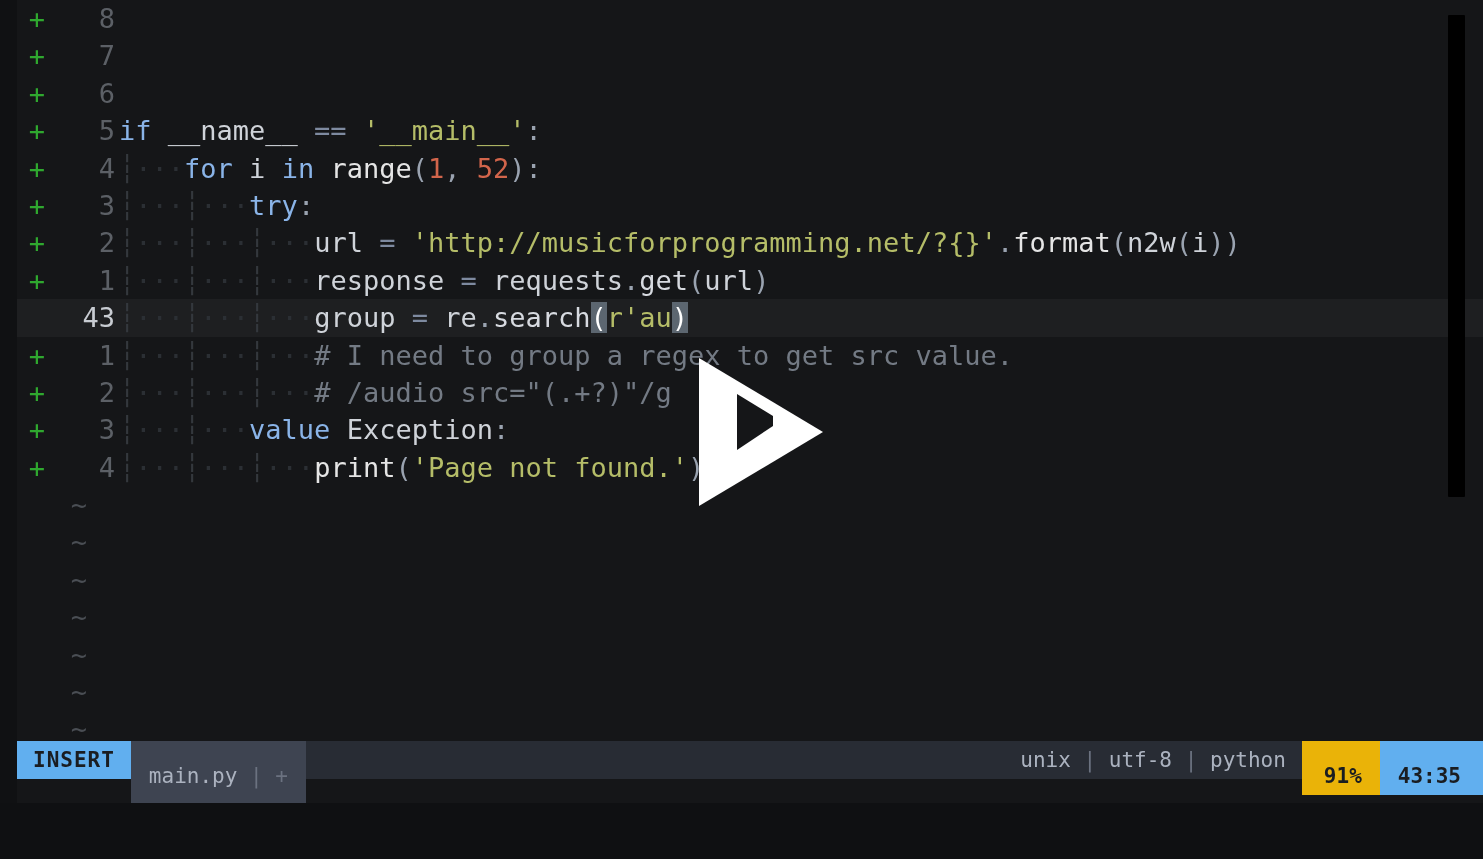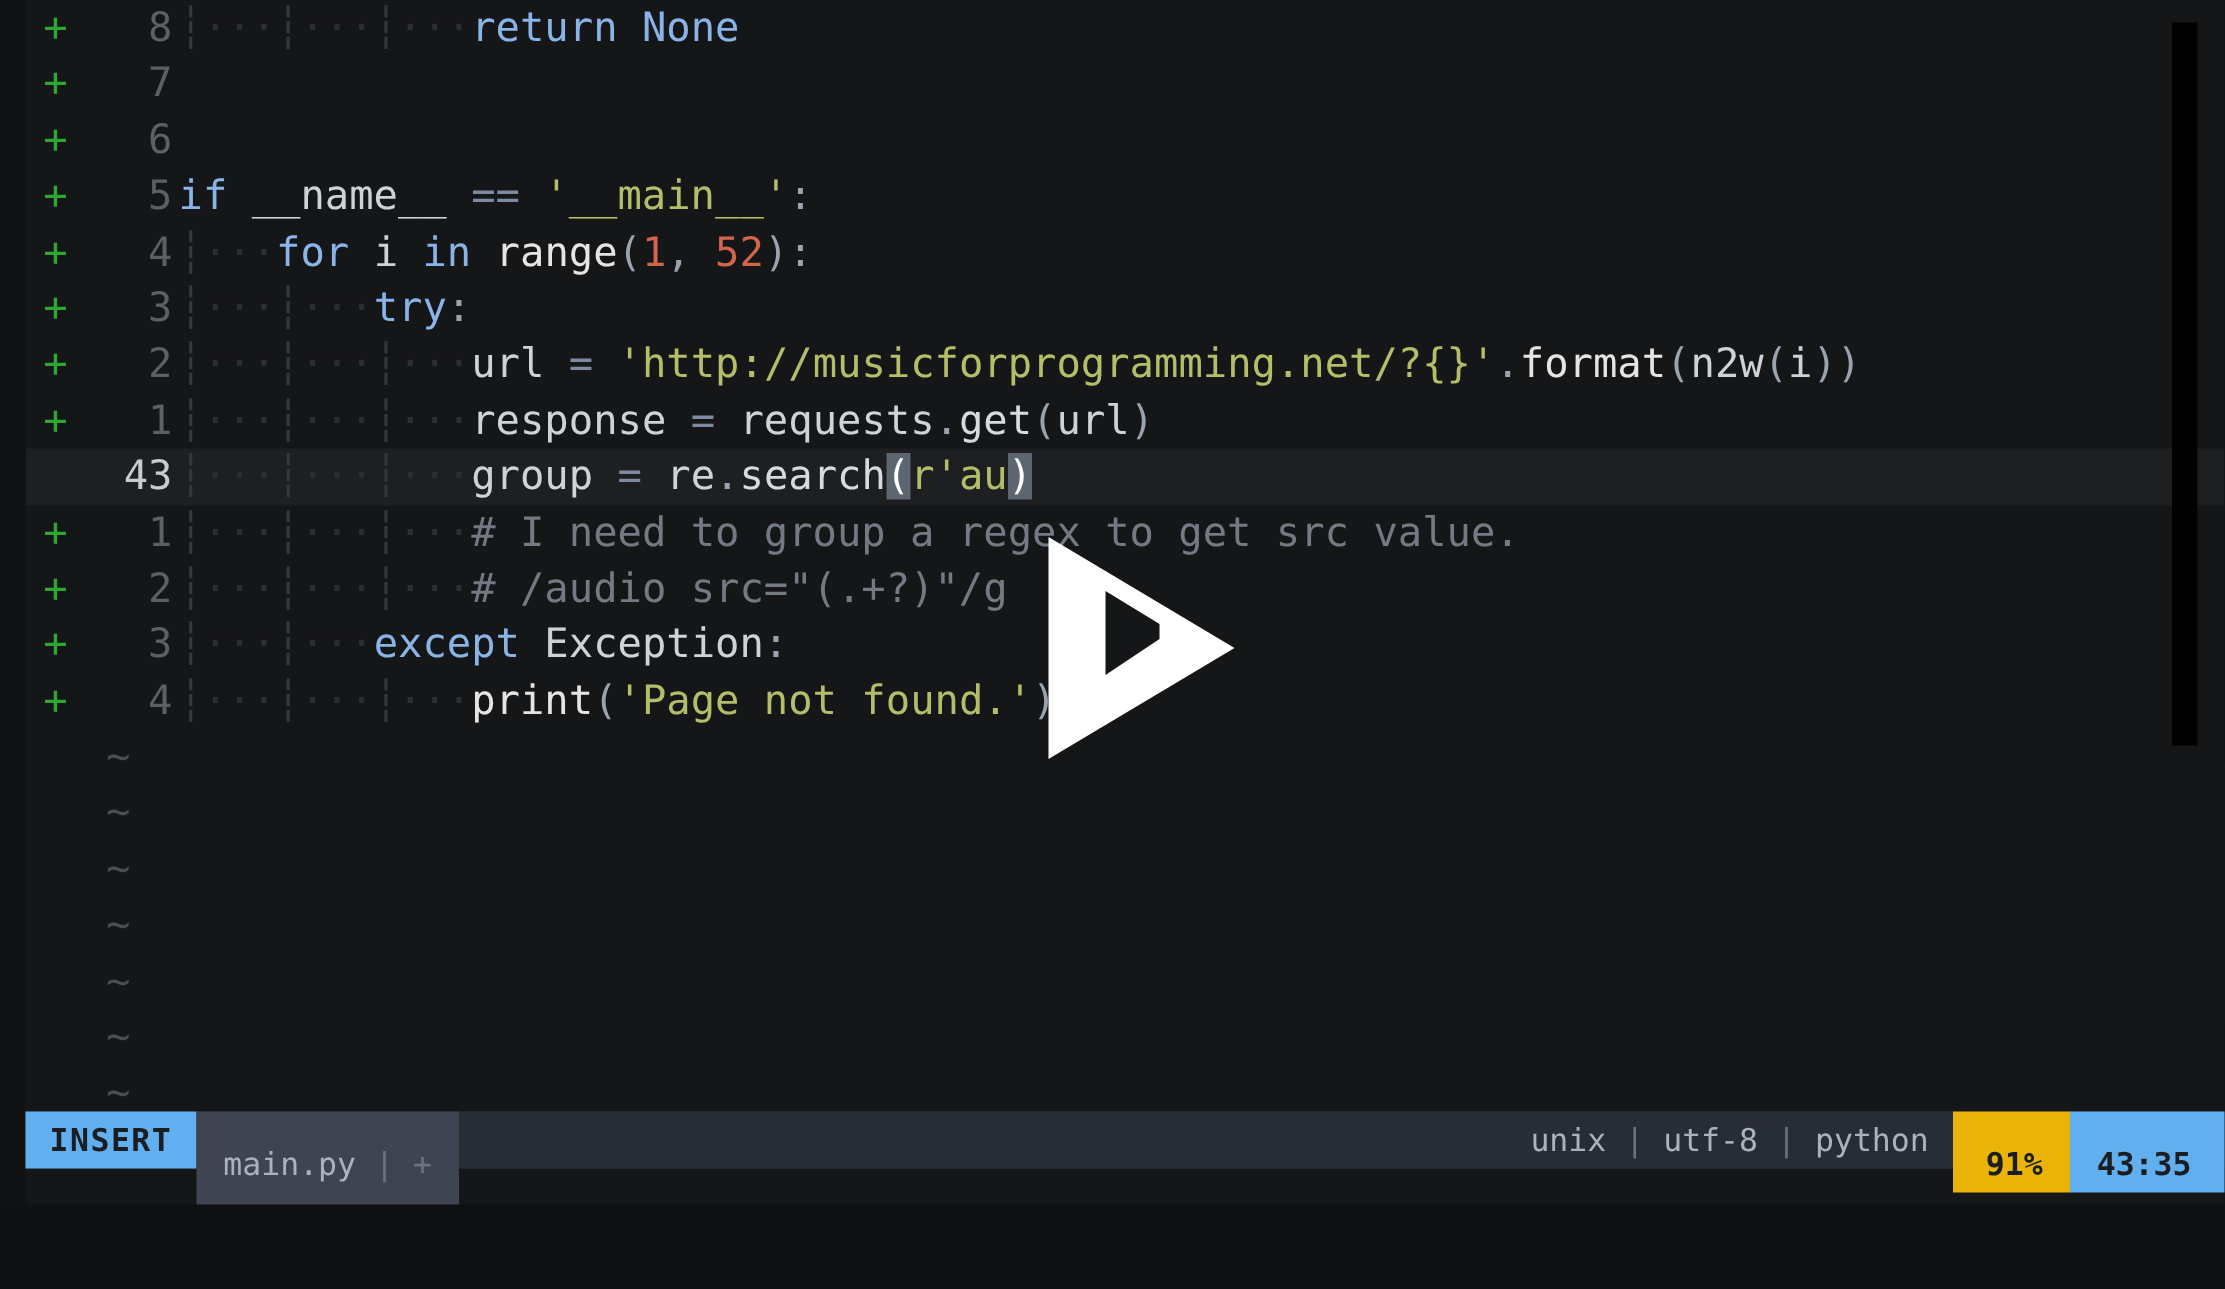--- a/index.html
+++ b/index.html
@@ -208,32 +208,32 @@
 </style>
 </head>
 <body>
 
 <div id="app">
 
   <div class="left-rail"></div>
 
   <div id="editor">
     <div id="lines-host">
-        <div class="line"><span class="gutter-sign">+</span><span class="gutter-num">8</span><span class="code"><span class="ig">┆</span><span class="dots">···</span><span class="ig">┆</span><span class="dots">···</span><span class="ig">┆</span><span class="dots">···</span><span class="kw">return</span><span class=""> </span><span class="builtin">None</span></span></div>
+        <div class="line"><span class="gutter-sign">+</span><span class="gutter-num">8</span></div>
         <div class="line"><span class="gutter-sign">+</span><span class="gutter-num">7</span><span class="code"></span></div>
         <div class="line"><span class="gutter-sign">+</span><span class="gutter-num">6</span><span class="code"></span></div>
         <div class="line"><span class="gutter-sign">+</span><span class="gutter-num">5</span><span class="code"><span class="kw">if</span><span class=""> </span><span class="ident">__name__</span><span class=""> </span><span class="op">==</span><span class=""> </span><span class="str">'__main__'</span><span class="punct">:</span></span></div>
         <div class="line"><span class="gutter-sign">+</span><span class="gutter-num">4</span><span class="code"><span class="ig">┆</span><span class="dots">···</span><span class="kw">for</span><span class=""> </span><span class="ident">i</span><span class=""> </span><span class="kw">in</span><span class=""> </span><span class="fn">range</span><span class="punct">(</span><span class="num">1</span><span class="punct">, </span><span class="num">52</span><span class="punct">):</span></span></div>
         <div class="line"><span class="gutter-sign">+</span><span class="gutter-num">3</span><span class="code"><span class="ig">┆</span><span class="dots">···</span><span class="ig">┆</span><span class="dots">···</span><span class="kw">try</span><span class="punct">:</span></span></div>
         <div class="line"><span class="gutter-sign">+</span><span class="gutter-num">2</span><span class="code"><span class="ig">┆</span><span class="dots">···</span><span class="ig">┆</span><span class="dots">···</span><span class="ig">┆</span><span class="dots">···</span><span class="ident">url</span><span class=""> </span><span class="op">=</span><span class=""> </span><span class="str">'http://musicforprogramming.net/?{}'</span><span class="punct">.</span><span class="fn">format</span><span class="punct">(</span><span class="ident">n2w</span><span class="punct">(</span><span class="ident">i</span><span class="punct">))</span></span></div>
         <div class="line"><span class="gutter-sign">+</span><span class="gutter-num">1</span><span class="code"><span class="ig">┆</span><span class="dots">···</span><span class="ig">┆</span><span class="dots">···</span><span class="ig">┆</span><span class="dots">···</span><span class="ident">response</span><span class=""> </span><span class="op">=</span><span class=""> </span><span class="ident">requests</span><span class="punct">.</span><span class="attr">get</span><span class="punct">(</span><span class="ident">url</span><span class="punct">)</span></span></div>
         <div class="line current"><span class="gutter-sign"></span><span class="gutter-num">43</span><span class="code"><span class="ig">┆</span><span class="dots">···</span><span class="ig">┆</span><span class="dots">···</span><span class="ig">┆</span><span class="dots">···</span><span class="ident">group</span><span class=""> </span><span class="op">=</span><span class=""> </span><span class="ident">re</span><span class="punct">.</span><span class="attr">search</span><span class="match">(</span><span class="str">r'au</span><span class="match">)</span></span></div>
         <div class="line"><span class="gutter-sign">+</span><span class="gutter-num">1</span><span class="code"><span class="ig">┆</span><span class="dots">···</span><span class="ig">┆</span><span class="dots">···</span><span class="ig">┆</span><span class="dots">···</span><span class="comment"># I need to group a regex to get src value.</span></span></div>
         <div class="line"><span class="gutter-sign">+</span><span class="gutter-num">2</span><span class="code"><span class="ig">┆</span><span class="dots">···</span><span class="ig">┆</span><span class="dots">···</span><span class="ig">┆</span><span class="dots">···</span><span class="comment"># /audio src="(.+?)"/g</span></span></div>
-        <div class="line"><span class="gutter-sign">+</span><span class="gutter-num">3</span><span class="code"><span class="ig">┆</span><span class="dots">···</span><span class="ig">┆</span><span class="dots">···</span><span class="kw">except</span><span class=""> </span><span class="exc">Exception</span><span class="punct">:</span></span></div>
+        <div class="line"><span class="gutter-sign">+</span><span class="gutter-num">3</span><span class="code"><span class="ig">┆</span><span class="dots">···</span><span class="ig">┆</span><span class="dots">···</span><span class="kw">value</span><span class=""> </span><span class="exc">Exception</span><span class="punct">:</span></span></div>
         <div class="line"><span class="gutter-sign">+</span><span class="gutter-num">4</span><span class="code"><span class="ig">┆</span><span class="dots">···</span><span class="ig">┆</span><span class="dots">···</span><span class="ig">┆</span><span class="dots">···</span><span class="fn">print</span><span class="punct">(</span><span class="str">'Page not found.'</span><span class="punct">)</span></span></div>
       </div>
     <div id="tilde-host">
         <div class="tilde-row"><span class="tilde">~</span></div>
         <div class="tilde-row"><span class="tilde">~</span></div>
         <div class="tilde-row"><span class="tilde">~</span></div>
         <div class="tilde-row"><span class="tilde">~</span></div>
         <div class="tilde-row"><span class="tilde">~</span></div>
         <div class="tilde-row"><span class="tilde">~</span></div>
         <div class="tilde-row"><span class="tilde">~</span></div>

